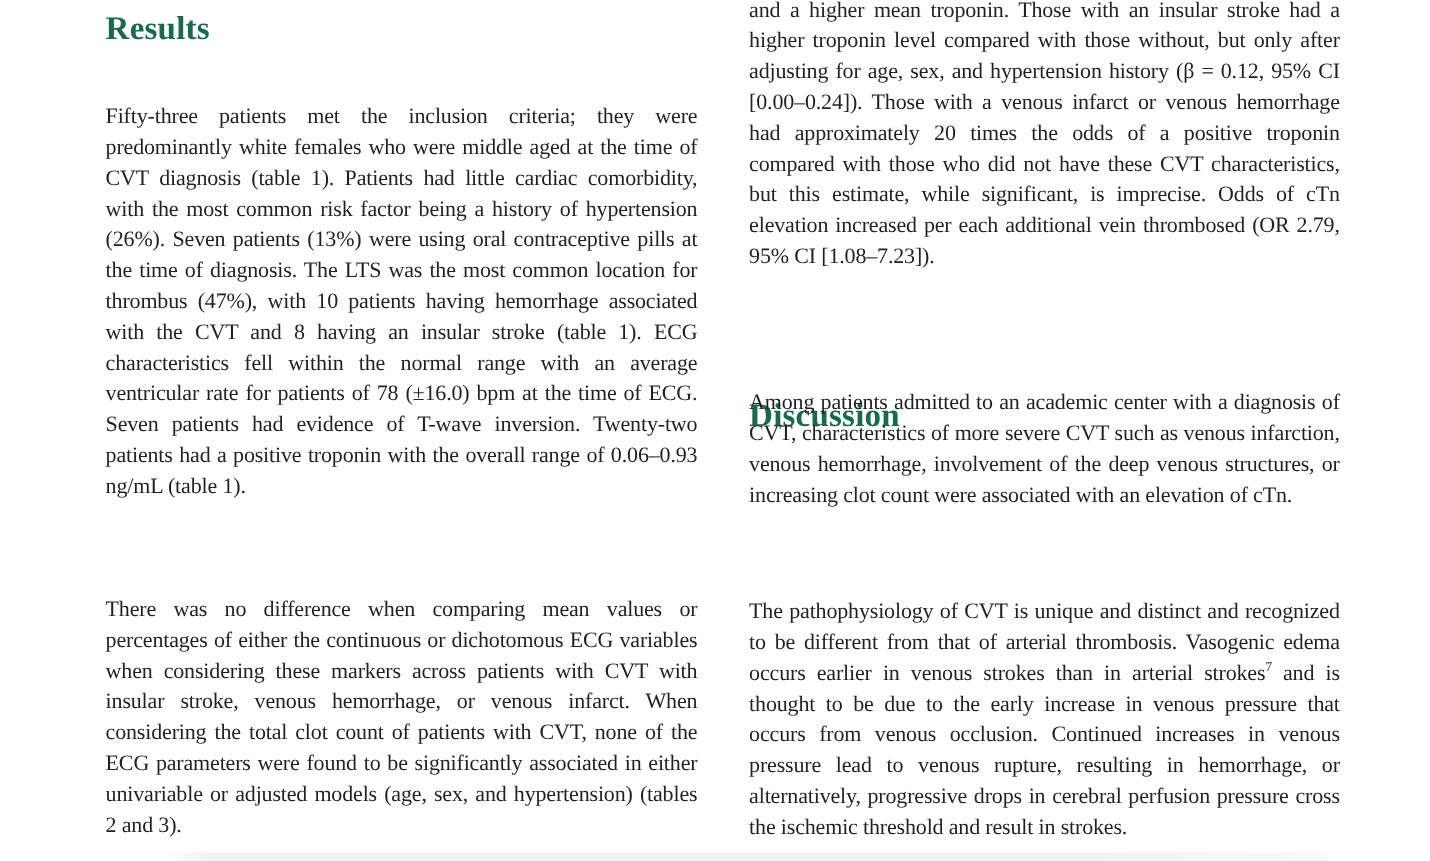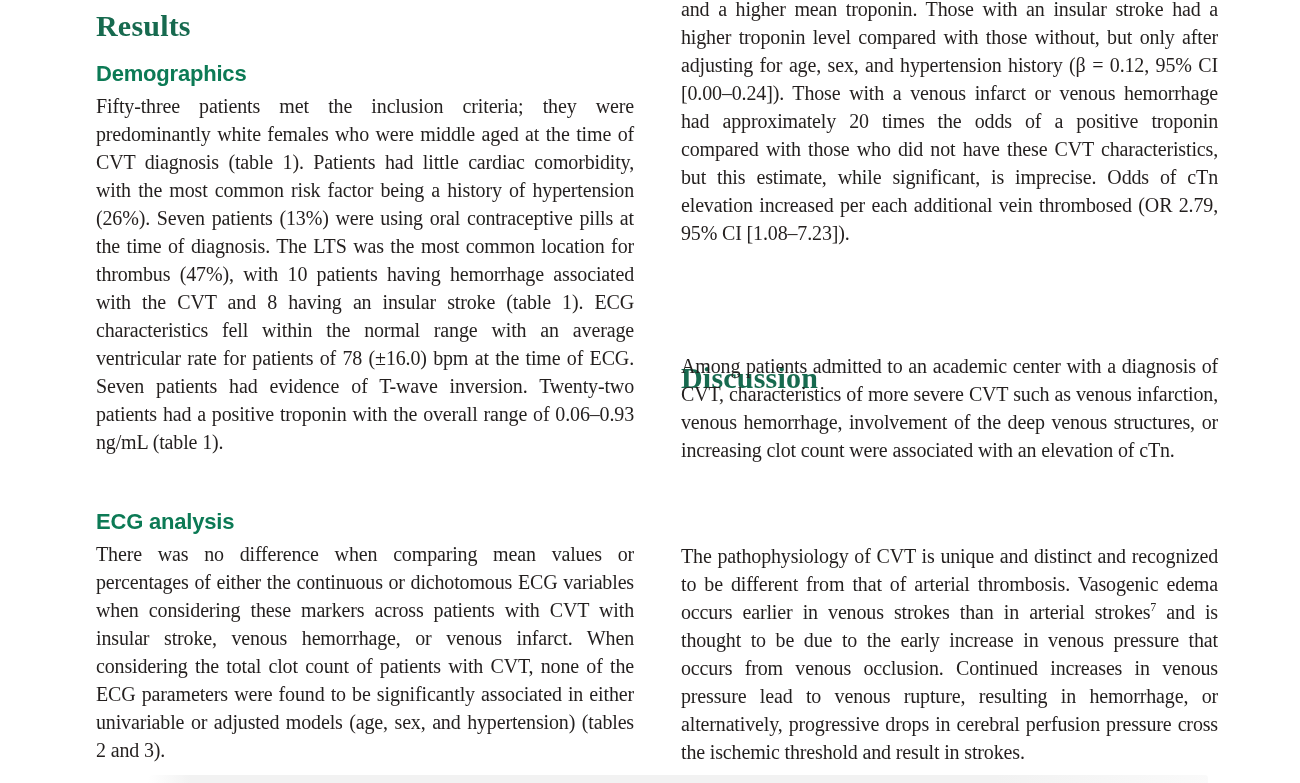--- a/index.html
+++ b/index.html
@@ -64,25 +64,23 @@
     background:linear-gradient(to right, rgba(240,240,240,0) 0%, var(--artifact-gray) 4%, var(--artifact-gray) 80%, rgba(240,240,240,0.35) 100%);
   }
 </style>
 </head>
 <body>
 
 <div class="page">
 
   <h1 class="block col-left h1" style="top:8px;">Results</h1>
 
-  <h2 class="block col-left h2" style="top:61px;">Demographics</h2>
 
   <p class="block col-left para" style="top:92px;">Fifty-three patients met the inclusion criteria; they were predominantly white females who were middle aged at the time of CVT diagnosis (table 1). Patients had little cardiac comorbidity, with the most common risk factor being a history of hypertension (26%). Seven patients (13%) were using oral contraceptive pills at the time of diagnosis. The LTS was the most common location for thrombus (47%), with 10 patients having hemorrhage associated with the CVT and 8 having an insular stroke (table 1). ECG characteristics fell within the normal range with an average ventricular rate for patients of 78 (±16.0) bpm at the time of ECG. Seven patients had evidence of T-wave inversion. Twenty-two patients had a positive troponin with the overall range of 0.06–0.93 ng/mL (table 1).</p>
 
-  <h2 class="block col-left h2" style="top:509px;">ECG analysis</h2>
 
   <p class="block col-left para" style="top:540px;">There was no difference when comparing mean values or percentages of either the continuous or dichotomous ECG variables when considering these markers across patients with CVT with insular stroke, venous hemorrhage, or venous infarct. When considering the total clot count of patients with CVT, none of the ECG parameters were found to be significantly associated in either univariable or adjusted models (age, sex, and hypertension) (tables 2 and 3).</p>
 
   <p class="block col-right para" style="top:-5px;">and a higher mean troponin. Those with an insular stroke had a higher troponin level compared with those without, but only after adjusting for age, sex, and hypertension history (β = 0.12, 95% CI [0.00–0.24]). Those with a venous infarct or venous hemorrhage had approximately 20 times the odds of a positive troponin compared with those who did not have these CVT characteristics, but this estimate, while significant, is imprecise. Odds of cTn elevation increased per each additional vein thrombosed (OR 2.79, 95% CI [1.08–7.23]).</p>
 
   <h1 class="block col-right h1" style="top:320px;margin-top:40px;">Discussion</h1>
 
   <p class="block col-right para" style="top:352px;font-family:Liberation Serif, serif;">Among patients admitted to an academic center with a diagnosis of CVT, characteristics of more severe CVT such as venous infarction, venous hemorrhage, involvement of the deep venous structures, or increasing clot count were associated with an elevation of cTn.</p>
 
   <p class="block col-right para" style="top:542px;"><span>The pathophysiology of CVT is unique and distinct and recognized to be different from that of arterial thrombosis. Vasogenic edema occurs earlier in venous strokes than in arterial strokes</span><sup class="ref">7</sup><span> and is thought to be due to the early increase in venous pressure that occurs from venous occlusion. Continued increases in venous pressure lead to venous rupture, resulting in hemorrhage, or alternatively, progressive drops in cerebral perfusion pressure cross the ischemic threshold and result in strokes.</span></p>

